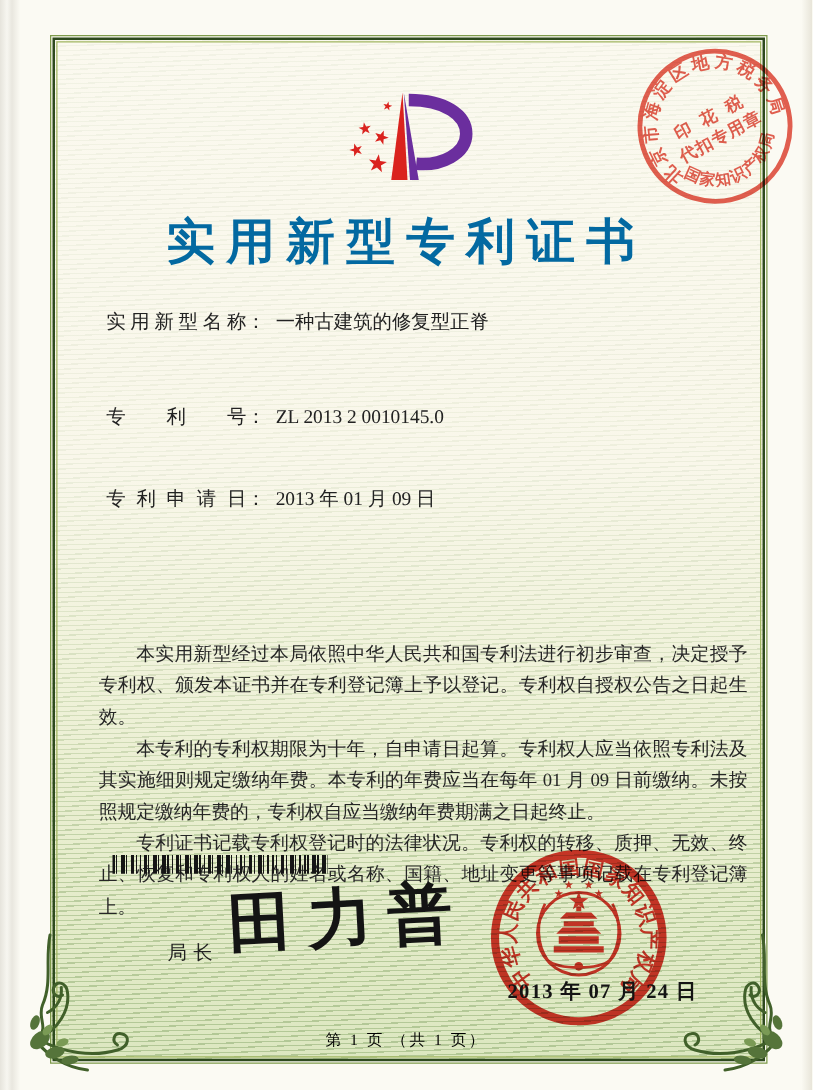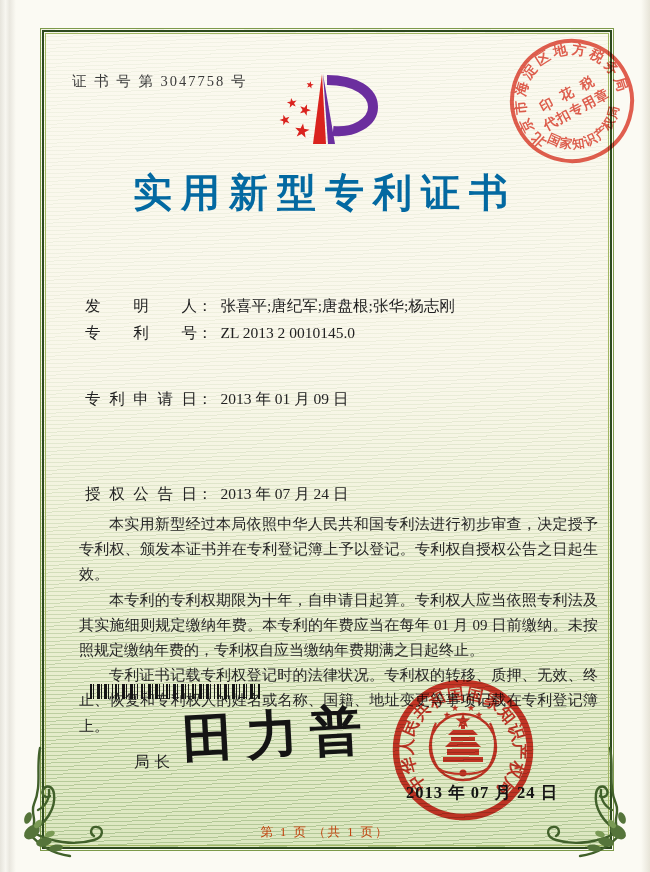--- a/index.html
+++ b/index.html
@@ -42,21 +42,21 @@
       #151515 14.5px 17.5px,transparent 17.5px 18.5px,
       #151515 18.5px 19.5px,transparent 19.5px 22px,
       #151515 22px 23px,transparent 23px 25.5px);}
   .director{position:absolute;left:134px;top:740px;font-size:15.5px;letter-spacing:5px;color:#222;margin-top:12px;}
   .signature{position:absolute;left:182px;top:700px;font-size:52px;font-weight:600;color:#141414;
     letter-spacing:12px;transform:rotate(-3deg);white-space:nowrap;}
   .seal{position:absolute;left:390px;top:677px;width:146px;height:146px;mix-blend-mode:multiply;opacity:.93;}
   .seal-date{position:absolute;left:406px;top:782px;font-size:16.5px;font-weight:600;
     letter-spacing:1px;color:#141414;z-index:6;white-space:nowrap;}
   .footer{position:absolute;left:0;width:650px;top:824px;text-align:center;font-size:12.5px;
-    letter-spacing:2px;color:#c2410c;}
+    letter-spacing:2px;color:#000000;}
   .tax-stamp{position:absolute;left:502px;top:31px;width:140px;height:140px;
     transform:rotate(-28deg);mix-blend-mode:multiply;opacity:.85;}
   .corner{position:absolute;width:104px;height:116px;z-index:4;}
   .corner.bl{left:16px;top:746px;}
   .corner.br{left:530px;top:746px;transform:scaleX(-1);}
   svg text{font-family:"Liberation Serif","DejaVu Serif",serif;}
 </style>
 </head>
 <body>
 
@@ -65,51 +65,47 @@
   <div class="scan-right"></div>
 
   <div class="interior">
     <div class="guilloche"></div>
   </div>
   <div class="frame">
     <div class="f-in"></div>
     <div class="f-in2"></div>
   </div>
 
-  <div class="cert-no">证 书 号 第 3047758 号</div>
 
   <svg class="logo" viewBox="0 0 104 88" xmlns="http://www.w3.org/2000/svg">
     <defs>
       <path id="star" d="M0,-10 L2.35,-3.24 L9.51,-3.09 L3.8,1.24 L5.88,8.09 L0,4 L-5.88,8.09 L-3.8,1.24 L-9.51,-3.09 L-2.35,-3.24 Z"></path>
     </defs>
     <g fill="#da231e">
       <use href="#star" transform="translate(34,23) scale(0.38) rotate(12)"></use>
       <use href="#star" transform="translate(16,41) scale(0.52) rotate(-10)"></use>
       <use href="#star" transform="translate(29,48) scale(0.6) rotate(20)"></use>
       <use href="#star" transform="translate(9,58) scale(0.55) rotate(-18)"></use>
       <use href="#star" transform="translate(26,69) scale(0.76) rotate(8)"></use>
     </g>
     <polygon points="46,12 37,82 50,82" fill="#da231e"></polygon>
     <polygon points="47,12 52,82 59,82" fill="#6b2e9e"></polygon>
     <path d="M51,18 C80,18 97,30 97,45 C97,61 77,71 57,69" fill="none" stroke="#6b2e9e" stroke-width="10"></path>
   </svg>
 
   <div class="title">实用新型专利证书</div>
 
-  <div class="field" style="top:296px">
-    <span class="lbl">发 明 人</span><span class="col">：</span><span>张喜平;唐纪军;唐盘根;张华;杨志刚</span>
+  <div class="field" style="top:247px">
+    <span class="lbl">实用新型名称</span><span class="col">：</span><span>一种古建筑的修复型正脊</span>
   </div>
   <div class="field" style="top:323px">
     <span class="lbl">专 利 号</span><span class="col">：</span><span>ZL 2013 2 0010145.0</span>
   </div>
   <div class="field" style="top:389px">
     <span class="lbl">专利申请日</span><span class="col">：</span><span>2013 年 01 月 09 日</span>
-  </div>
-  <div class="field" style="top:484px">
-    <span class="lbl">授权公告日</span><span class="col">：</span><span>2013 年 07 月 24 日</span>
   </div>
 
   <div class="paras">
     <p>本实用新型经过本局依照中华人民共和国专利法进行初步审查，决定授予专利权、颁发本证书并在专利登记簿上予以登记。专利权自授权公告之日起生效。</p>
     <p>本专利的专利权期限为十年，自申请日起算。专利权人应当依照专利法及其实施细则规定缴纳年费。本专利的年费应当在每年 01 月 09 日前缴纳。未按照规定缴纳年费的，专利权自应当缴纳年费期满之日起终止。</p>
     <p>专利证书记载专利权登记时的法律状况。专利权的转移、质押、无效、终止、恢复和专利权人的姓名或名称、国籍、地址变更等事项记载在专利登记簿上。</p>
   </div>
 
   <div class="barcode"></div>
   <div class="director">局长</div>

